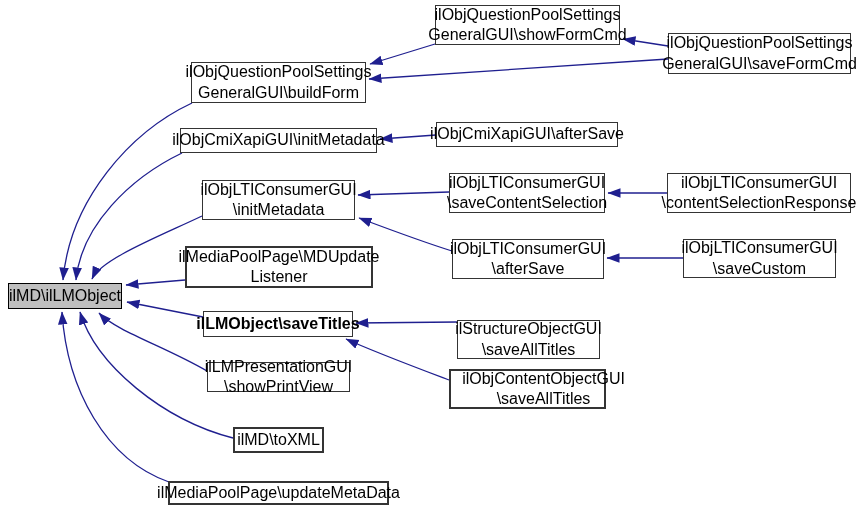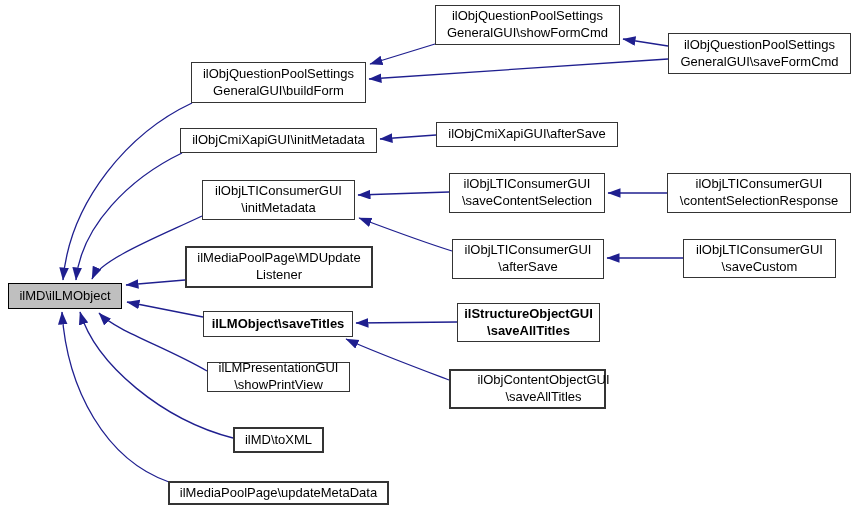--- a/index.html
+++ b/index.html
@@ -13,21 +13,21 @@
   #edge-layer{position:absolute;left:0;top:0;width:856px;height:511px;}
   .edge{fill:none;stroke:var(--edge,#1f1f8f);stroke-width:1.3px;}
   .node{
     position:absolute;
     box-sizing:border-box;
     display:flex;align-items:center;justify-content:center;
     text-align:center;white-space:pre-line;
     background:var(--node-fill,#fff);
     border:1px solid var(--node-border,#343434);
     color:var(--text,#000);
-    font-size:13px;line-height:1.28;
+    font-size:16px;line-height:1.28;
     cursor:pointer;
   }
   .node.current{
     background:var(--current-fill,#bfbfbf);
     border-color:var(--current-border,#000);
     cursor:default;
   }
   .node.thick{border-width:2px;}
 </style>
 </head>
@@ -81,18 +81,18 @@
 GeneralGUI\saveFormCmd</div>
       <div class="node" style="left: 436px; top: 122px; width: 182px; height: 25px;">ilObjCmiXapiGUI\afterSave</div>
       <div class="node" style="left: 449px; top: 173px; width: 156px; height: 40px;">ilObjLTIConsumerGUI
 \saveContentSelection</div>
       <div class="node" style="left: 667px; top: 173px; width: 184px; height: 40px;">ilObjLTIConsumerGUI
 \contentSelectionResponse</div>
       <div class="node" style="left: 452px; top: 239px; width: 152px; height: 40px;">ilObjLTIConsumerGUI
 \afterSave</div>
       <div class="node" style="left: 683px; top: 239px; width: 153px; height: 39px;">ilObjLTIConsumerGUI
 \saveCustom</div>
-      <div class="node" style="left: 457px; top: 303px; width: 143px; height: 39px; font-weight: bold;">ilStructureObjectGUI
+      <div class="node" style="left: 457px; top: 320px; width: 143px; height: 39px;">ilStructureObjectGUI
 \saveAllTitles</div>
       <div class="node thick" style="left: 449px; top: 369px; width: 157px; height: 40px; padding-left: 32px;">ilObjContentObjectGUI
 \saveAllTitles</div>
     </div>
 </div>
 
 </body></html>

